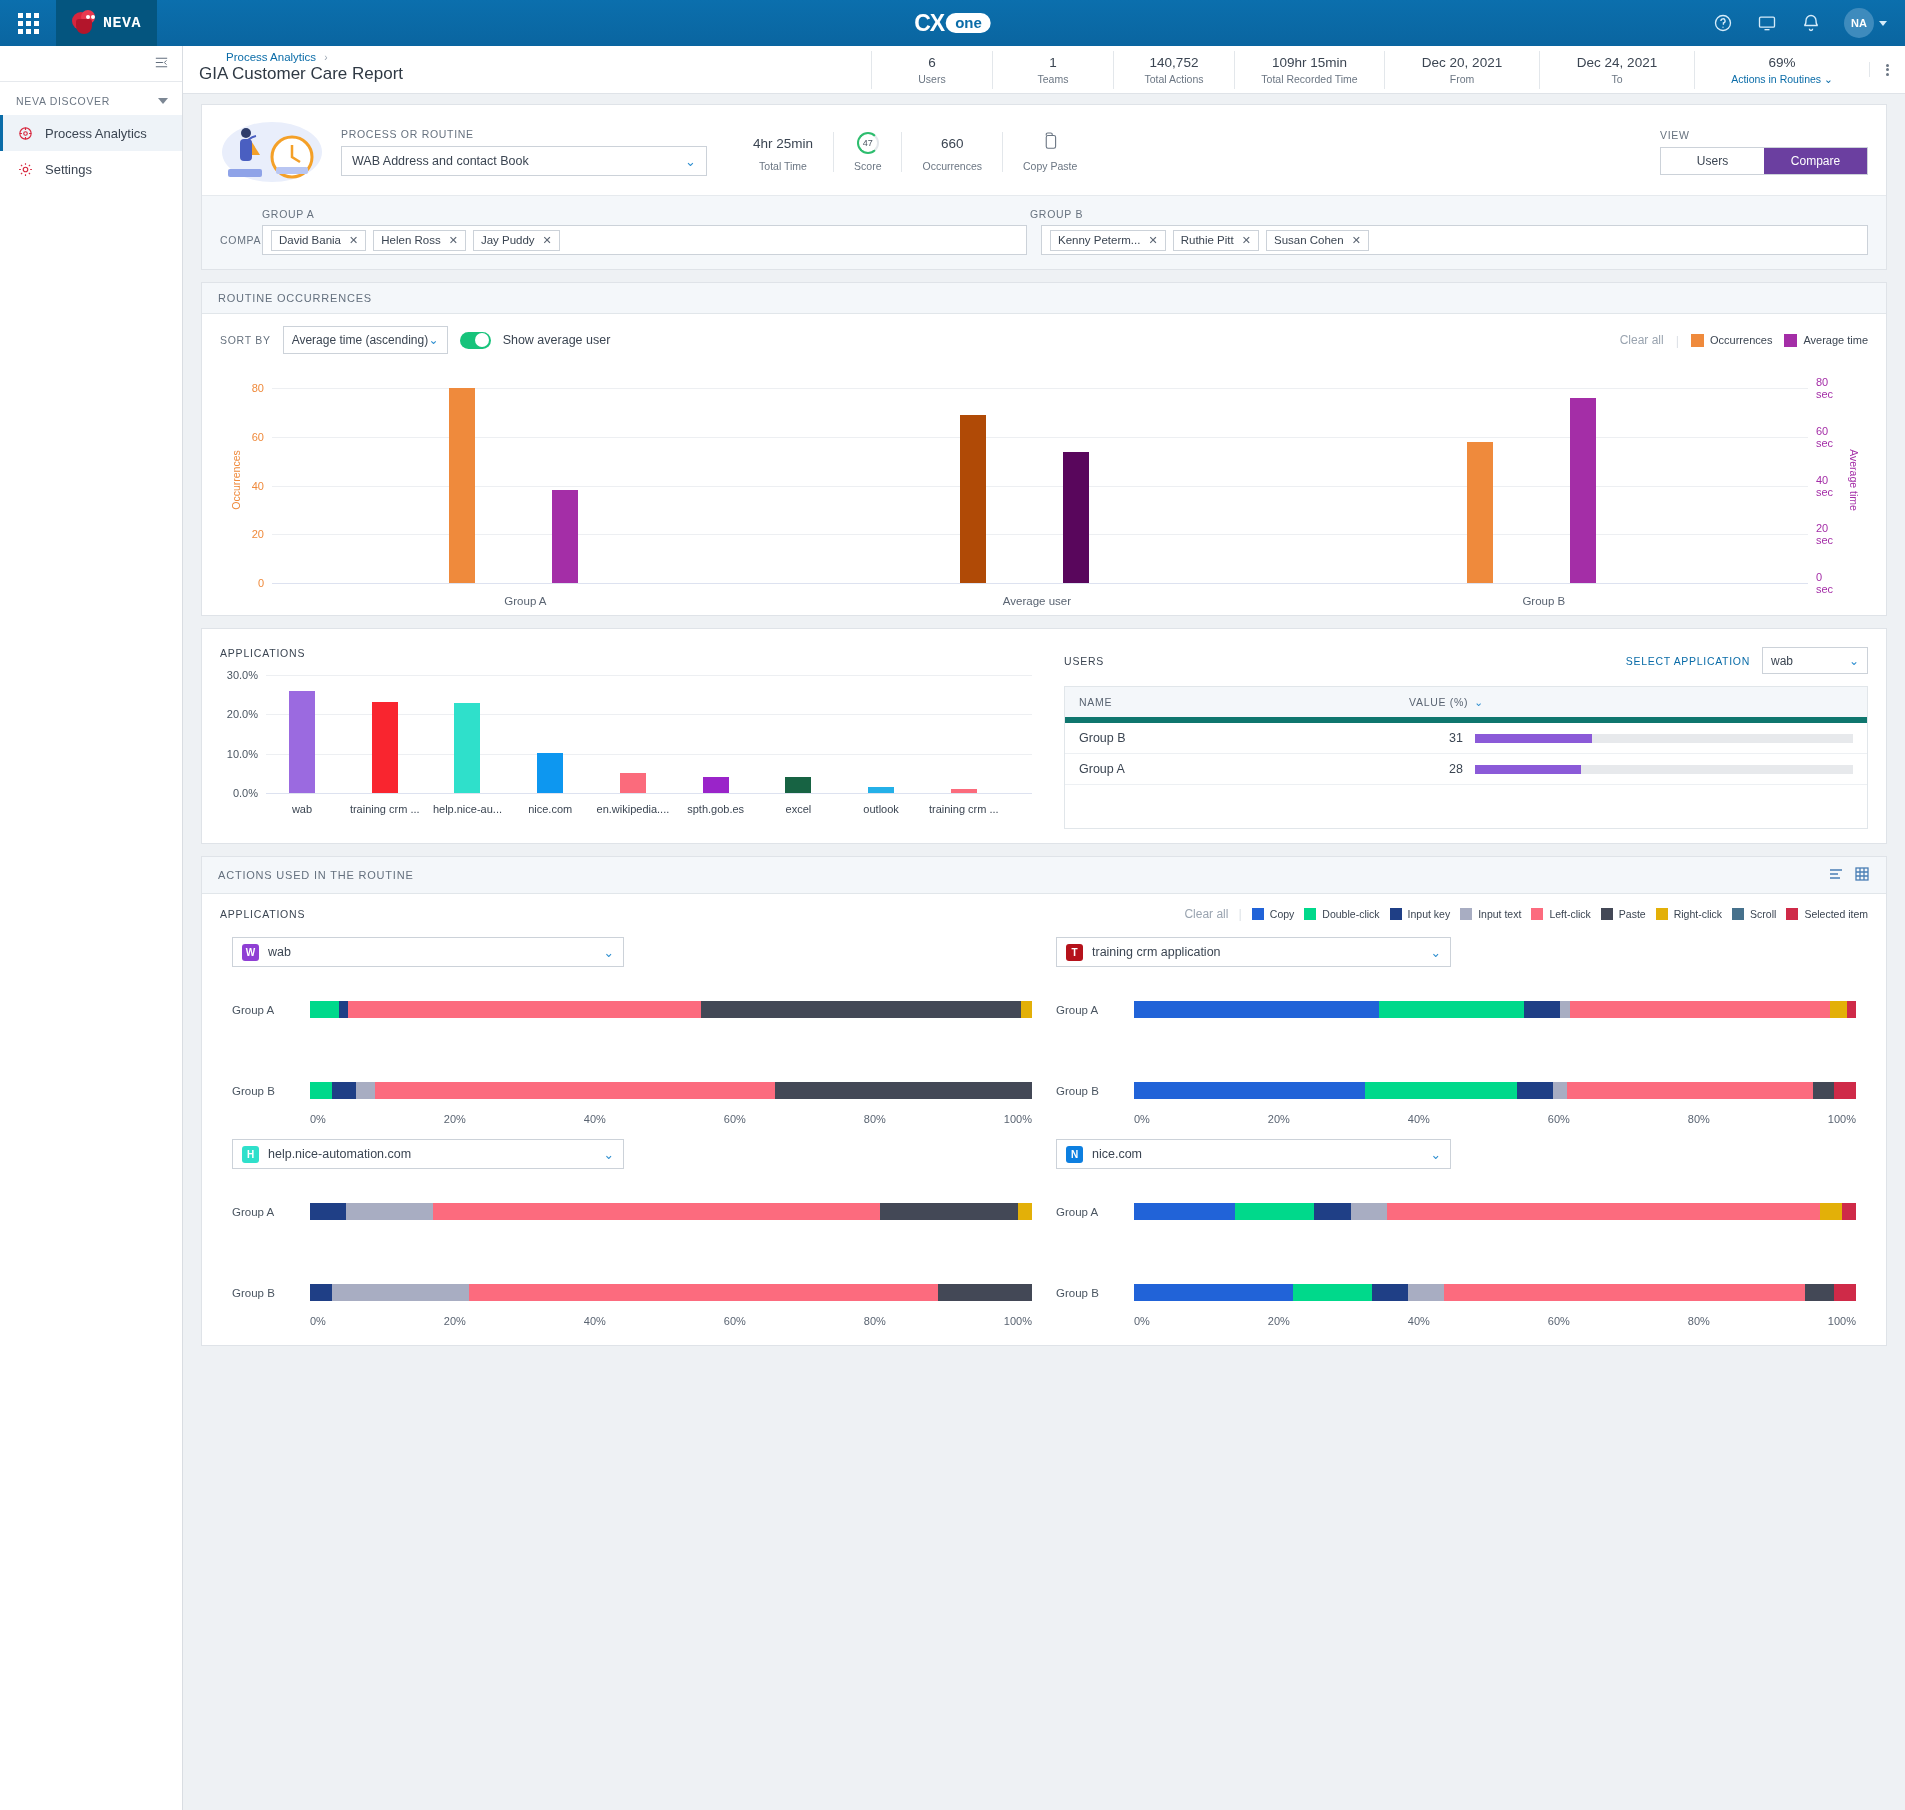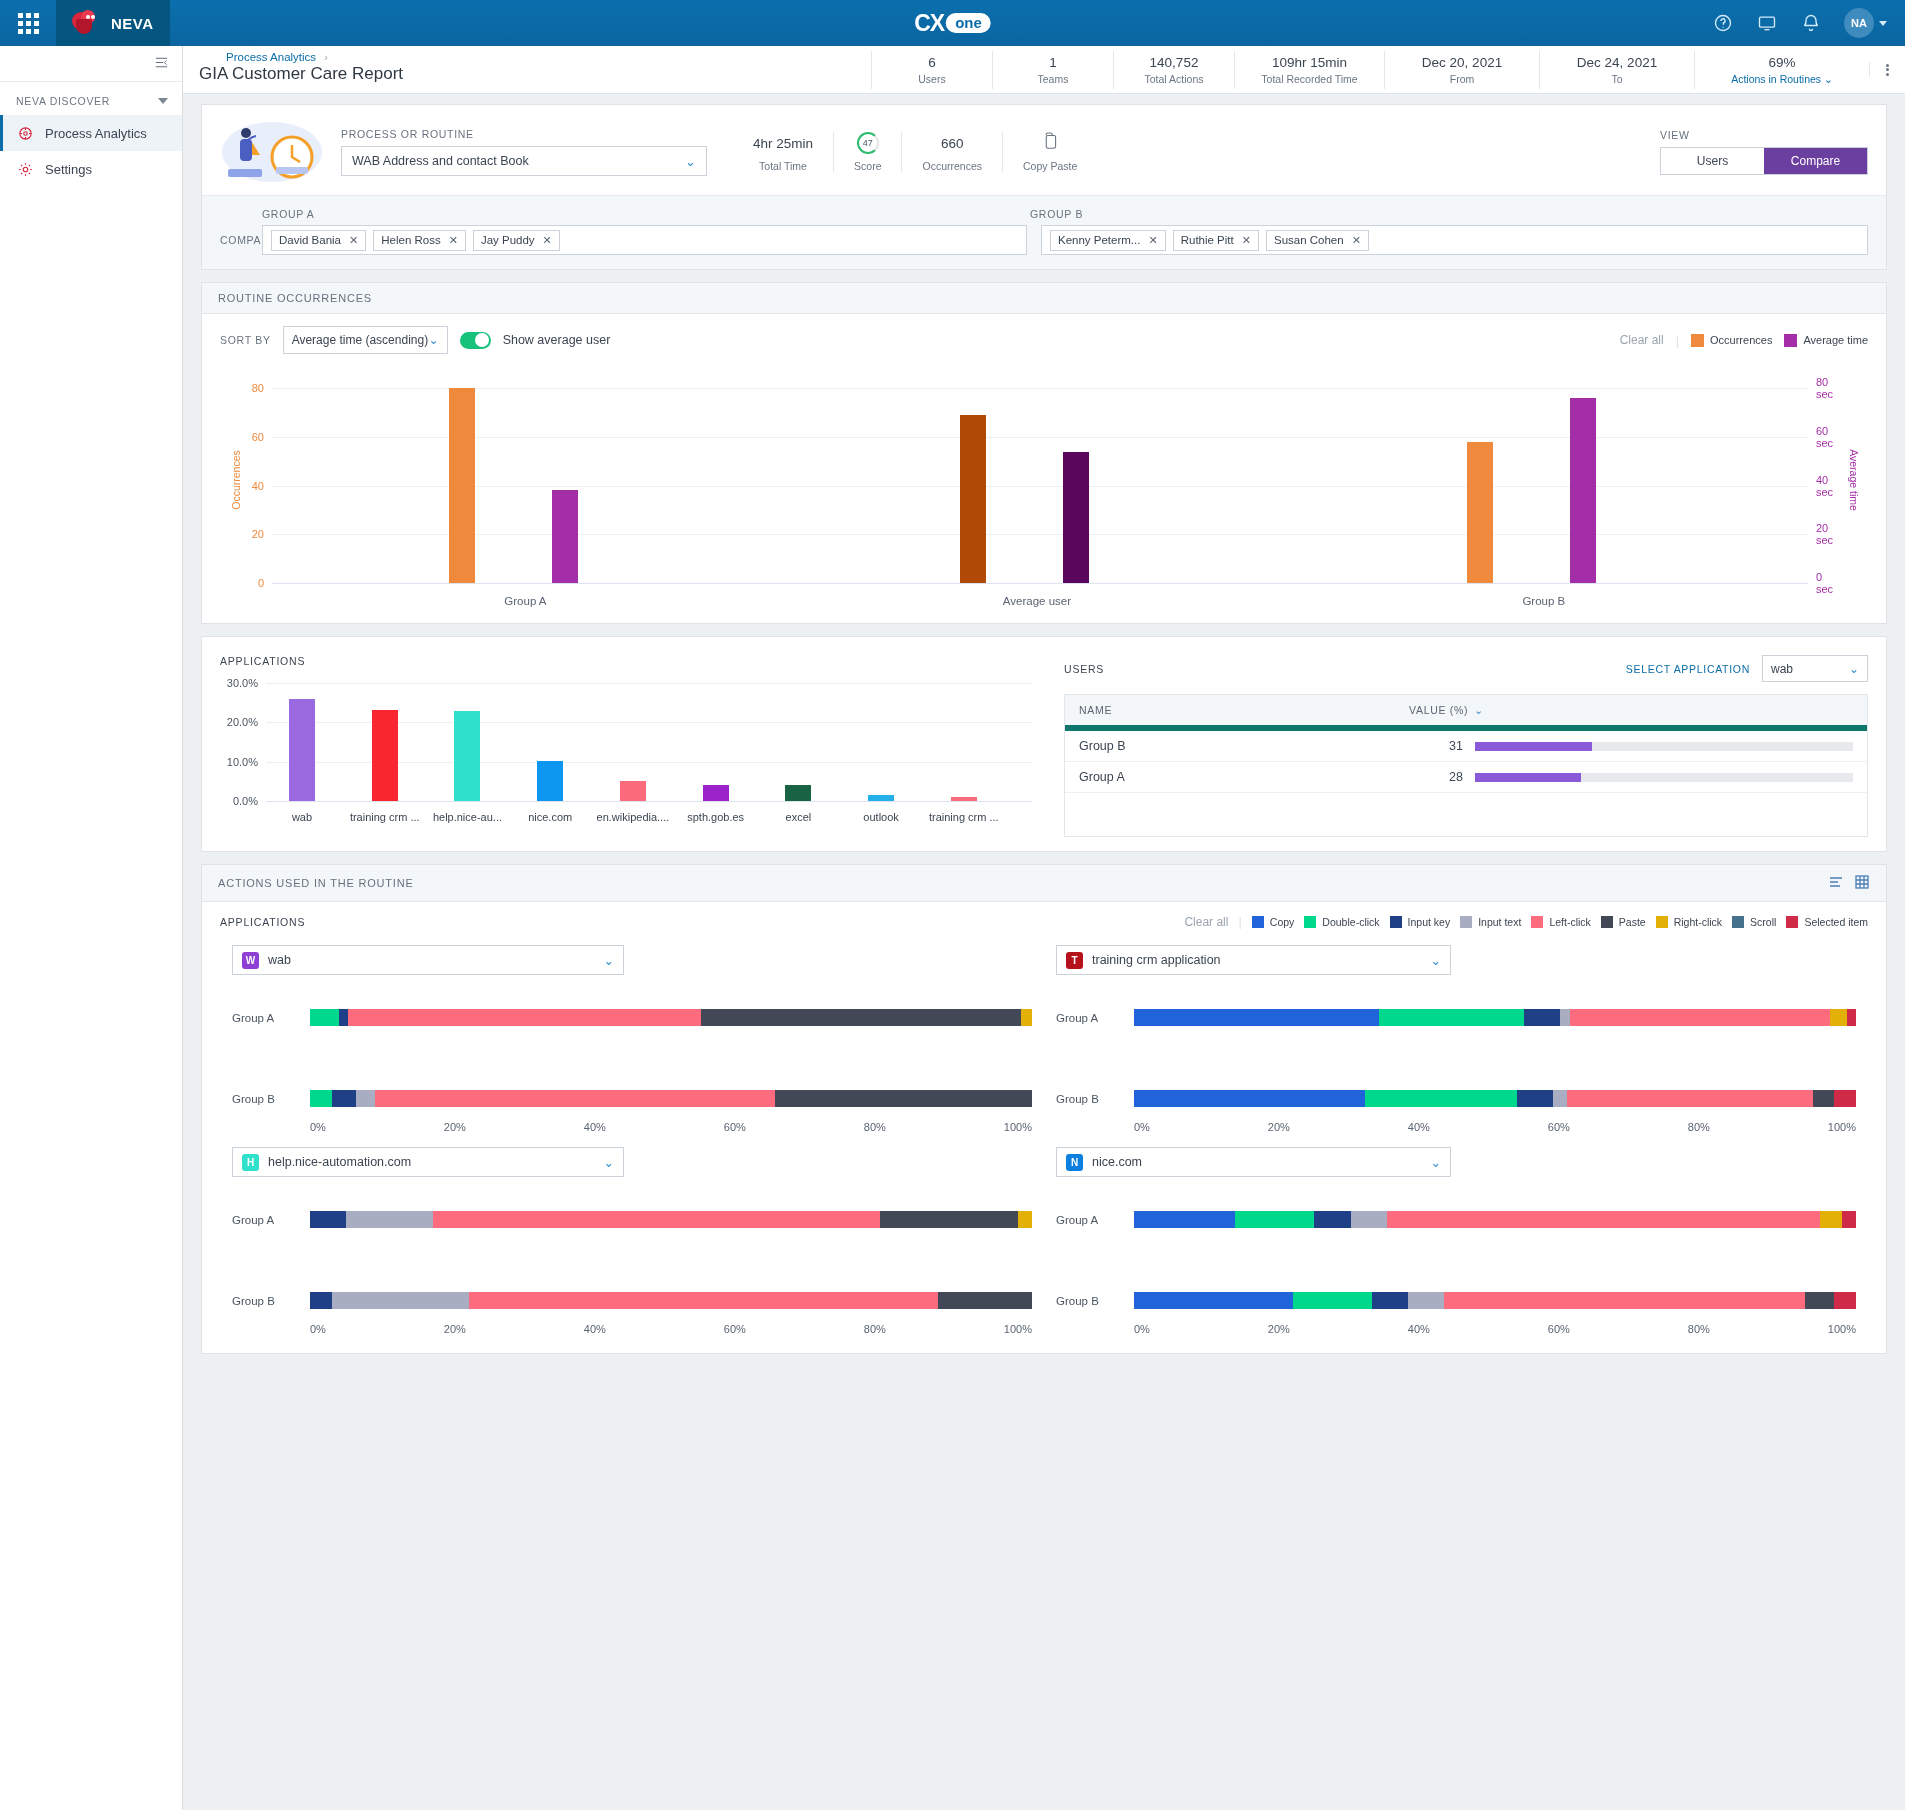--- a/index.html
+++ b/index.html
@@ -15,22 +15,22 @@
 
   
   .topbar {
     height:46px; background:#0a6ca8;
     background:linear-gradient(180deg,#0b6fad 0%,#0a65a0 100%);
     display:flex; align-items:center; position:relative;
   }
   .waffle { width:56px; display:flex; align-items:center; justify-content:center; }
   .waffle-grid { display:grid; grid-template-columns:repeat(3,5px); grid-gap:3px; }
   .waffle-grid i { width:5px; height:5px; background:#fff; display:block; }
-  .neva-block { display:flex; align-items:center; gap:11px; height:46px; padding:0 16px;
-    background:#04557f; }
+  .neva-block { display:flex; align-items:center; gap:3px; height:46px; padding:0 16px;
+    background:#04557f;font-family:Liberation Mono, monospace; }
   .neva-logo { width:28px; height:26px; position:relative; }
   .neva-logo .c1 { position:absolute; left:0; top:2px; width:18px; height:18px; border-radius:50%;
      background:#d7263d; }
   .neva-logo .c2 { position:absolute; left:9px; top:0px; width:14px; height:14px; border-radius:50%;
      background:#e8394f; }
   .neva-logo .c3 { position:absolute; left:4px; top:9px; width:16px; height:15px;
      background:#b3152b; border-radius:3px 3px 8px 8px; }
   .neva-logo .eye { position:absolute; width:4px; height:4px; background:#fff; border-radius:50%;
      left:14px; top:5px; }
   .neva-logo .eye2 { left:19px; }
@@ -150,21 +150,21 @@
   .toggle-sw { width:31px; height:17px; border-radius:9px; background:#17c37b; position:relative; }
   .toggle-sw i { position:absolute; right:1.5px; top:1.5px; width:14px; height:14px;
      border-radius:50%; background:#fff; }
   .swlabel { font-size:12.5px; color:#3b4552; }
   .legend-right { margin-left:auto; display:flex; align-items:center; gap:12px; }
   .clearall { font-size:12px; color:#9aa4b0; }
   .lgitem { display:flex; align-items:center; gap:6px; font-size:11px; color:#3b4552; }
   .lgsw { width:13px; height:13px; }
 
   
-  .occhart { position:relative; height:245px; margin:8px 18px 12px; }
+  .occhart { position:relative; height:245px; margin:8px 18px 4px; }
   .occ-plot { position:absolute; left:52px; right:60px; top:10px; bottom:28px; }
   .gl { position:absolute; left:0; right:0; height:1px; background:#edeff2; }
   .gl.base { background:#dde2f0; }
   .ytick { position:absolute; font-size:11px; transform:translateY(-50%); }
   .ytick.l { right:calc(100% + 8px); color:#ef8a3c; }
   .ytick.r { left:calc(100% + 8px); color:#a42ea7; }
   .axis-title { position:absolute; font-size:10.5px; writing-mode:vertical-rl; }
   .axis-title.l { left:-42px; top:50%; transform:translateY(-50%) rotate(180deg); color:#ef8a3c; }
   .axis-title.r { right:-52px; top:50%; transform:translateY(-50%); color:#a42ea7; }
   .bar { position:absolute; bottom:0; width:26px; }

